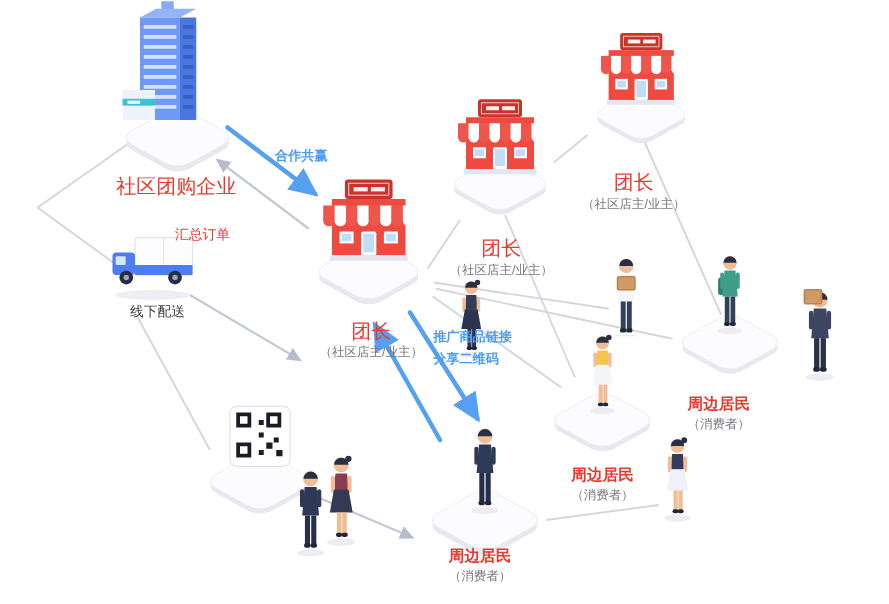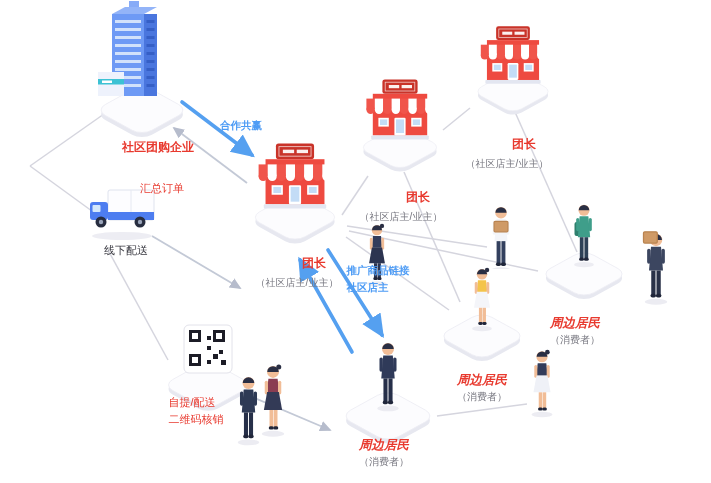--- a/index.html
+++ b/index.html
@@ -9,22 +9,22 @@
   .stage{
     position:relative;width:711px;height:483px;background:#ffffff;
     overflow:hidden;font-family:"Liberation Sans","DejaVu Sans",sans-serif;
   }
   .overlay{position:absolute;left:0;top:0;z-index:1;}
   .node{position:absolute;z-index:2;}
   .lbl{
     position:absolute;z-index:3;transform:translateX(-50%);
     text-align:left;white-space:nowrap;line-height:1.3;
   }
-  .red-bold{color:var(--red,#e8392e);font-weight:700;font-size:12.5px;font-style:italic;}
-  .red-big{color:var(--red,#e8392e);font-weight:700;font-size:12px;margin-left:17px;}
+  .red-bold{color:var(--red,#e8392e);font-weight:700;font-size:12.5px;}
+  .red-big{color:var(--red,#e8392e);font-weight:400;font-size:16px;}
   .red-note{color:var(--red,#e8392e);font-weight:400;font-size:11px;line-height:17px;}
   .sub{color:#76767f;font-size:10px;font-weight:400;}
   .blue-note{color:var(--blue,#4e9cf5);font-size:10.5px;font-weight:600;line-height:16.5px;}
   .dark{color:#3a3a42;font-size:11px;}
 </style>
 </head>
 <body>
 
 <svg style="position:absolute;width:0;height:0" aria-hidden="true">
   <defs>
@@ -281,30 +281,26 @@
   <div class="lbl sub" style="left:297px;top:276px">（社区店主/业主）</div>
 
   <div class="lbl red-big" style="left:401px;top:190px">团长</div>
   <div class="lbl sub" style="left:401px;top:210px">（社区店主/业主）</div>
 
   <div class="lbl red-big" style="left:507px;top:137px">团长</div>
   <div class="lbl sub" style="left:507px;top:157px">（社区店主/业主）</div>
 
   <div class="lbl blue-note" style="left:378px;top:262px">
     <div>推广商品链接</div>
-    <div>社区店主</div>
+    <div>分享二维码</div>
   </div>
 
   <div class="lbl red-bold" style="left:384px;top:437px">周边居民</div>
   <div class="lbl sub" style="left:384px;top:455px">（消费者）</div>
 
   <div class="lbl red-bold" style="left:482px;top:372px">周边居民</div>
   <div class="lbl sub" style="left:482px;top:390px">（消费者）</div>
 
   <div class="lbl red-bold" style="left:575px;top:315px">周边居民</div>
   <div class="lbl sub" style="left:575px;top:333px">（消费者）</div>
 
-  <div class="lbl red-note" style="left:196px;top:394px">
-    <div>自提/配送</div>
-    <div>二维码核销</div>
-  </div>
 
 </div>
 
 </body></html>

